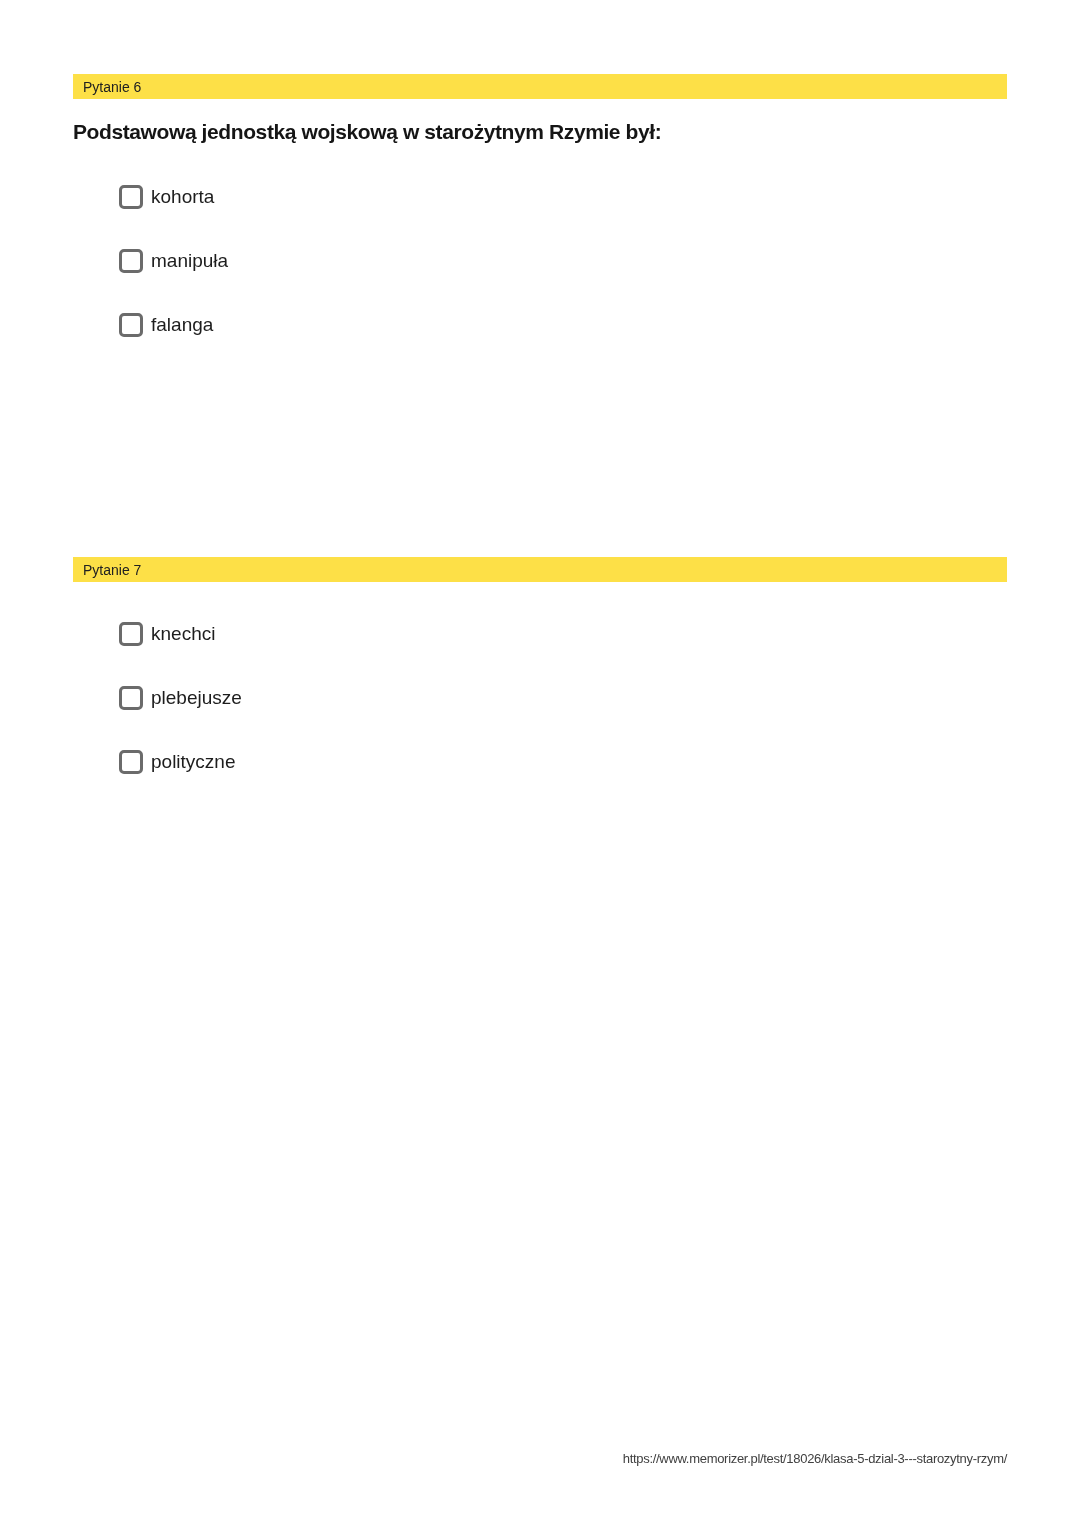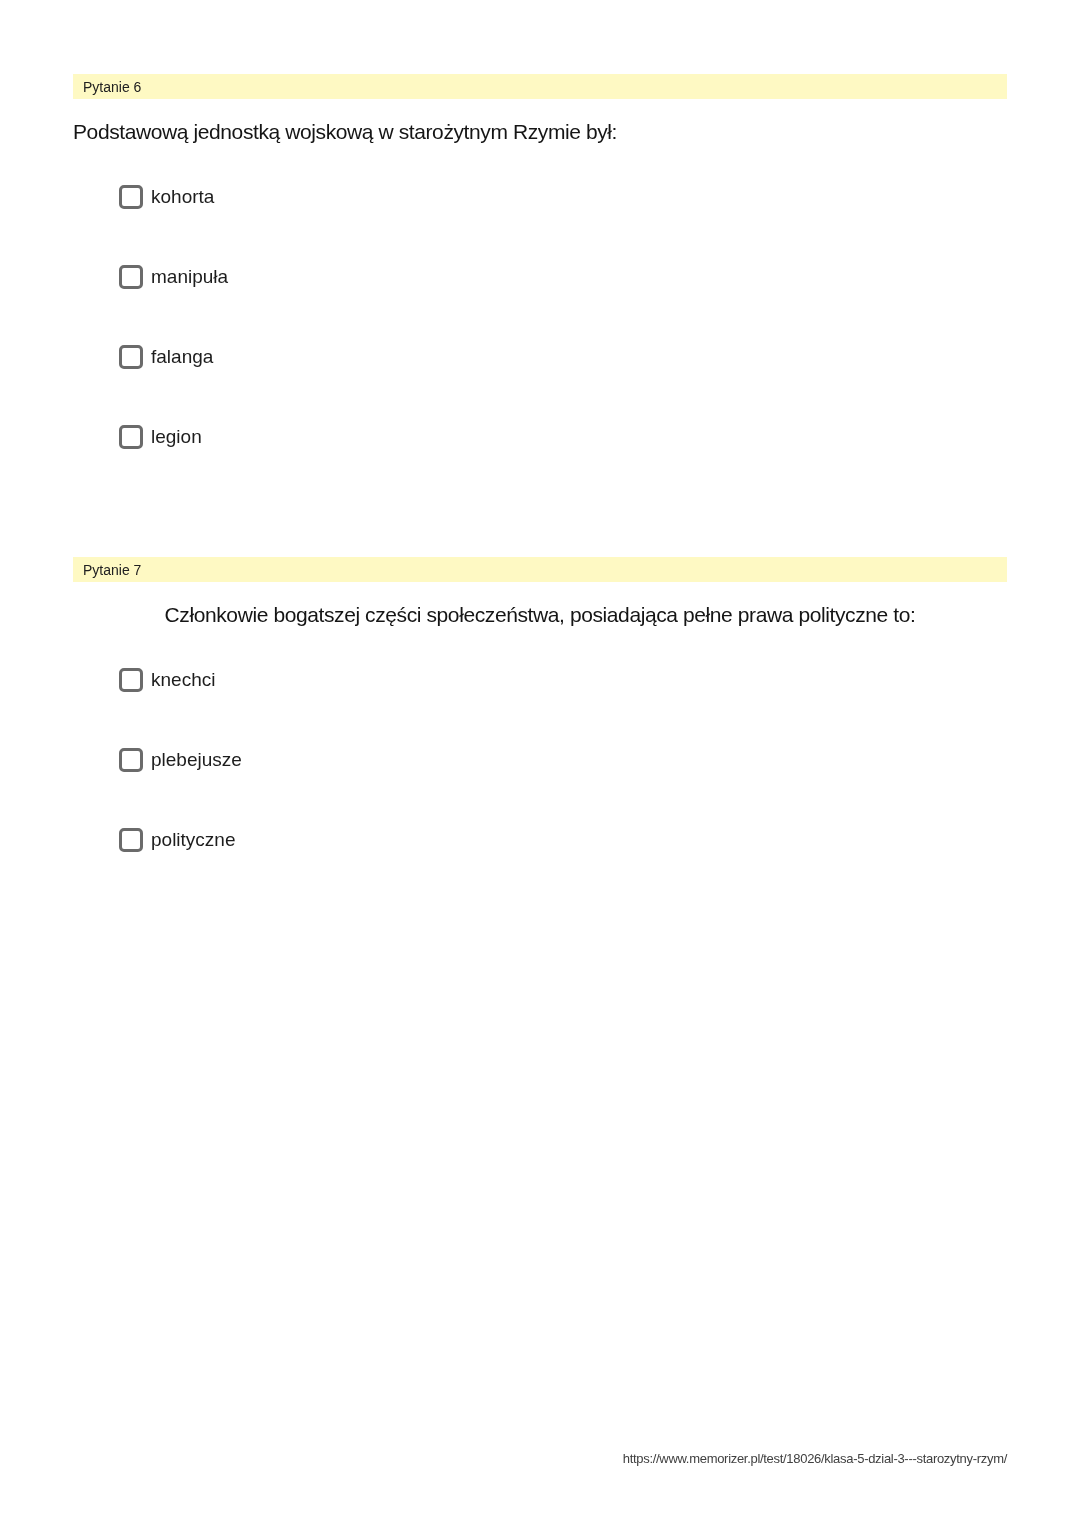--- a/index.html
+++ b/index.html
@@ -18,46 +18,46 @@
     }
     .question-block {
       position: absolute;
       left: 73px;
       width: 934px;
     }
     .qb-1 { top: 74px; }
     .qb-2 { top: 557px; text-align: center; }
     .q-header-bar {
       height: 25px;
-      background: #fef9c3;
+      background: #fde047;
       display: flex;
       align-items: center;
       padding-left: 10px;
     }
     .q-header-label {
       font-size: 14px;
       color: #212121;
       line-height: 1;
       padding-top: 1px;
     }
     .q-title {
       margin-top: 20px;
       font-size: 21px;
-      font-weight: normal;
+      font-weight: bold;
       letter-spacing: -0.4px;
       color: #151515;
       line-height: 26px;
       white-space: nowrap;
     }
     .options {
       margin-top: 40px;
       margin-left: 46px;
       display: flex;
       flex-direction: column;
-      gap: 56px;
+      gap: 40px;
     }
     .option-row {
       display: flex;
       align-items: center;
       height: 24px;
       cursor: pointer;
     }
     .checkbox {
       width: 24px;
       height: 24px;
@@ -99,32 +99,27 @@
         <span class="option-label">kohorta</span>
       </div>
       <div class="option-row">
         <span class="checkbox"></span>
         <span class="option-label">manipuła</span>
       </div>
       <div class="option-row">
         <span class="checkbox"></span>
         <span class="option-label">falanga</span>
       </div>
-      <div class="option-row">
-        <span class="checkbox"></span>
-        <span class="option-label">legion</span>
-      </div>
     </div>
   </section>
 
   <section class="question-block qb-2">
     <div class="q-header-bar">
       <span class="q-header-label">Pytanie 7</span>
     </div>
-    <h2 class="q-title">Członkowie bogatszej części społeczeństwa, posiadająca pełne prawa polityczne to:</h2>
     <div class="options">
       <div class="option-row">
         <span class="checkbox"></span>
         <span class="option-label">knechci</span>
       </div>
       <div class="option-row">
         <span class="checkbox"></span>
         <span class="option-label">plebejusze</span>
       </div>
       <div class="option-row">

